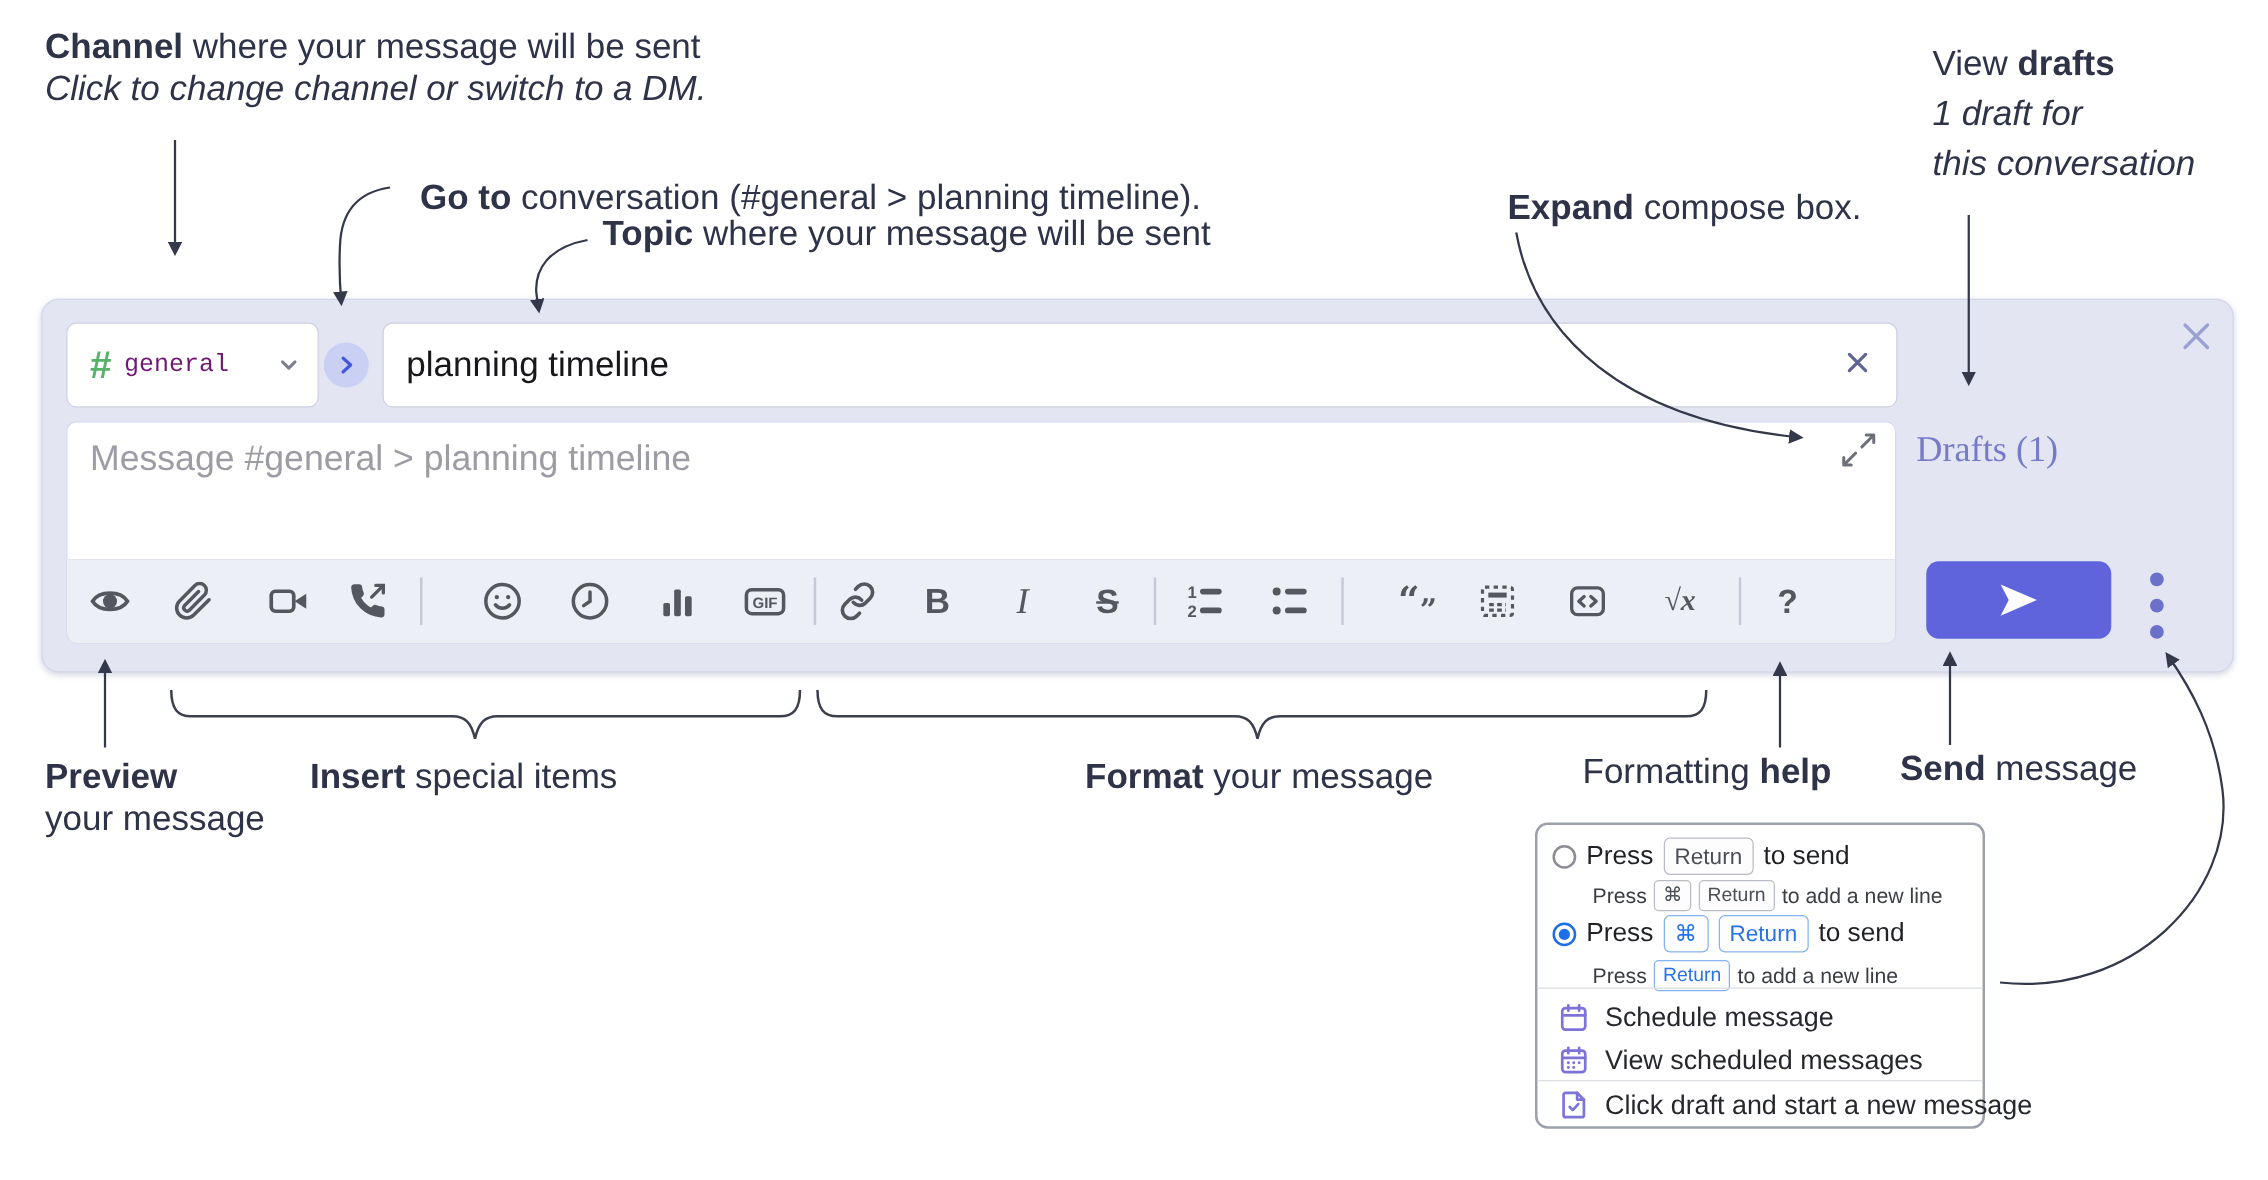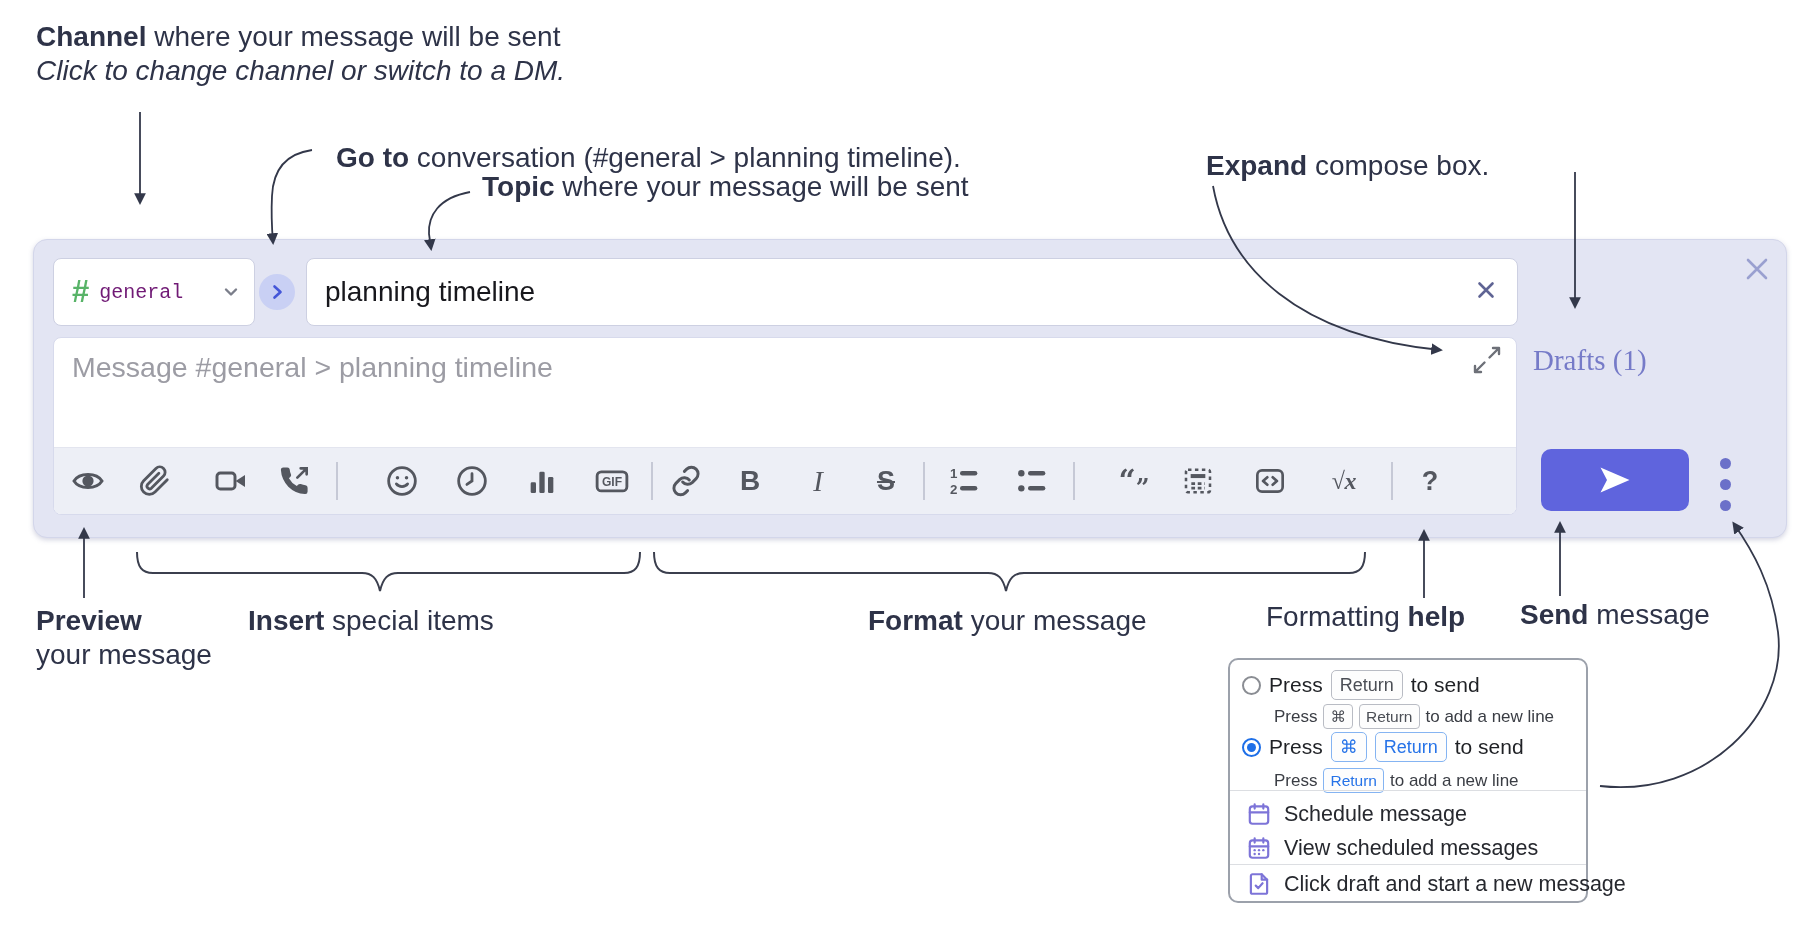--- a/index.html
+++ b/index.html
@@ -84,20 +84,25 @@
   </div>
 
   <div class="ann" style="left:482px;top:170px">
     <b>Topic</b><span> where your message will be sent</span>
   </div>
 
   <div class="ann" style="left:1206px;top:149px">
     <b>Expand</b><span> compose box.</span>
   </div>
 
+  <div class="ann" style="left:1546px;top:31px;line-height:40px">
+    <div><span>View </span><b>drafts</b></div>
+    <div class="it">1 draft for</div>
+    <div class="it">this conversation</div>
+  </div>
 
   <div class="ann" style="left:36px;top:604px">
     <div><b>Preview</b></div>
     <div>your message</div>
   </div>
 
   <div class="ann" style="left:248px;top:604px">
     <b>Insert</b><span> special items</span>
   </div>
 

